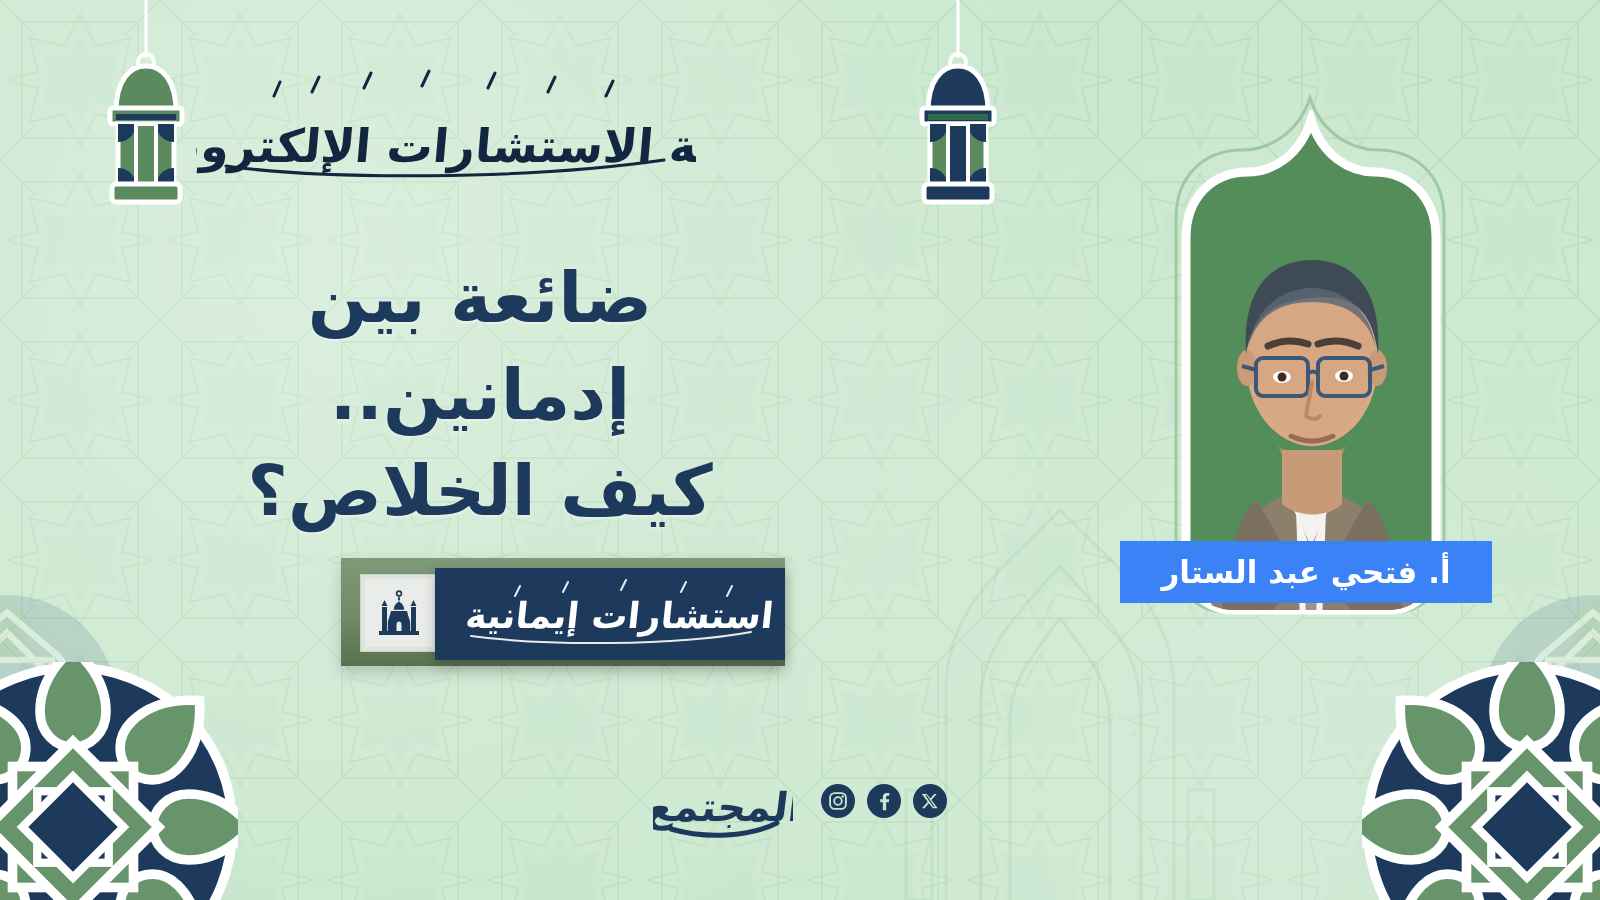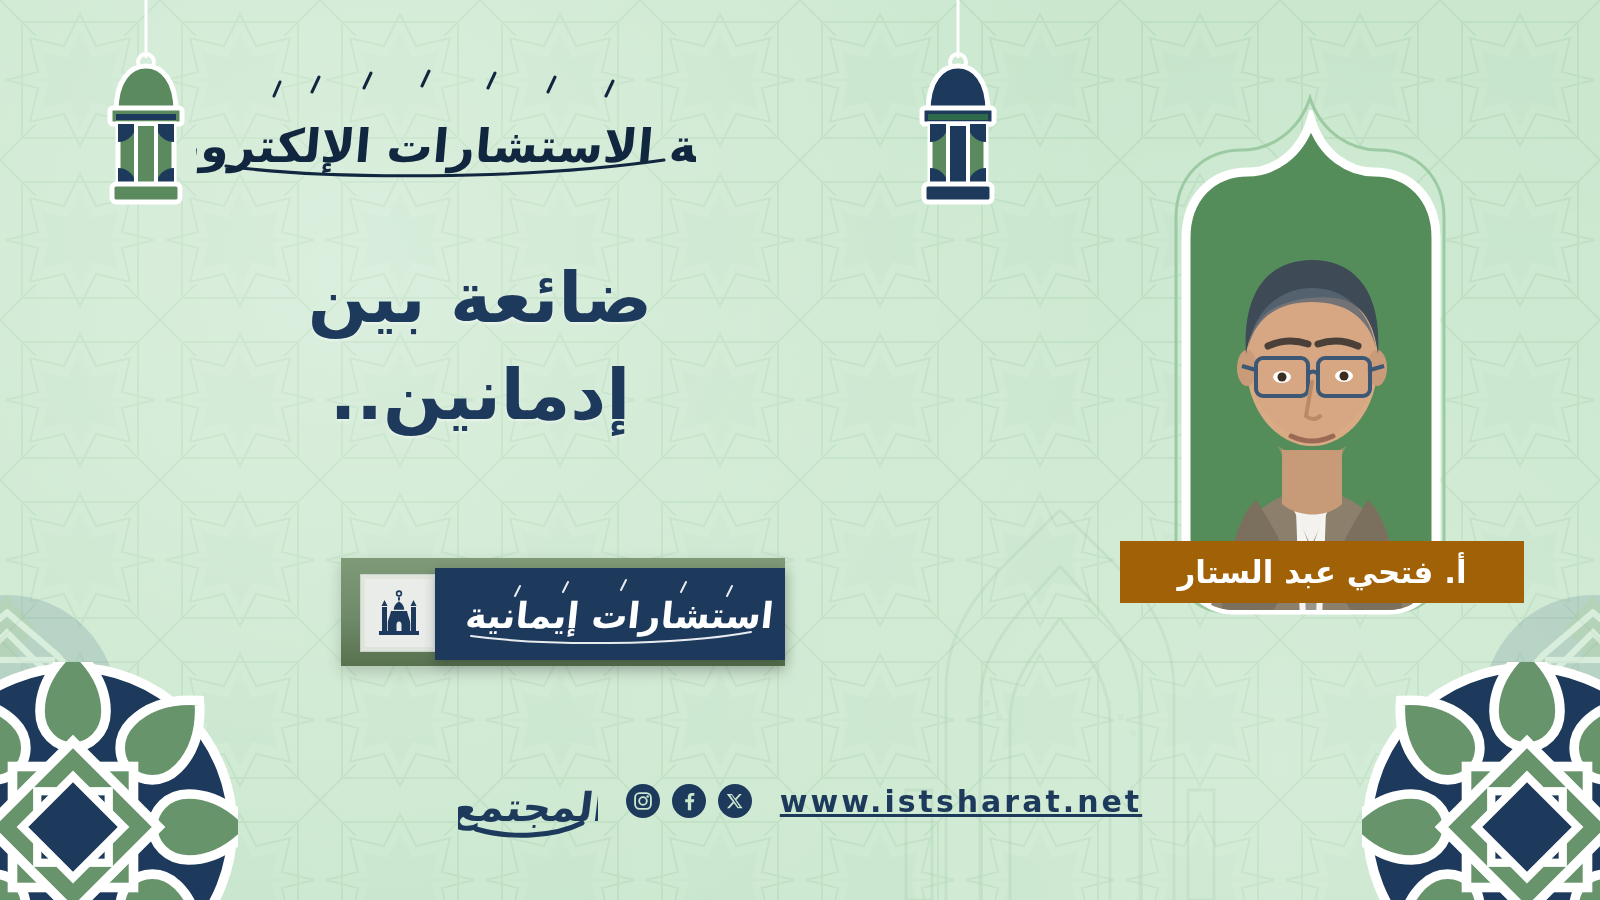--- a/index.html
+++ b/index.html
@@ -43,22 +43,22 @@
     letter-spacing:-1px;
     text-shadow:0 2px 3px rgba(255,255,255,.45);
   }
   .title .l2{display:block;}
 
   
   .portrait-wrap{position:absolute;left:1108px;top:92px;width:404px;height:540px;}
   .portrait-ghost{position:absolute;left:8px;top:0;width:388px;height:530px;}
   .portrait-arch{position:absolute;left:28px;top:18px;width:350px;height:512px;}
   .namebar{
-    position:absolute;left:1120px;top:541px;width:404px;height:62px;
-    background:#a16207;
+    position:absolute;left:1120px;top:541px;width:372px;height:62px;
+    background:#3b82f6;
     display:flex;align-items:center;justify-content:center;
     direction:rtl;
   }
   .namebar span{
     color:#fff;font-weight:bold;font-size:31px;letter-spacing:.5px;
   }
 
   
   .shelf{position:absolute;left:341px;top:558px;width:444px;height:108px;}
   .shelf-back{position:absolute;left:0;top:0;width:444px;height:108px;
@@ -289,20 +289,21 @@
       <text x="250" y="100" text-anchor="middle" fill="#11263f" font-family="'DejaVu Sans','Liberation Sans',sans-serif" font-size="46" font-weight="bold" direction="rtl" transform="skewX(-5) translate(18,0)">بوابة الاستشارات الإلكترونية</text>
       <g stroke="#11263f" stroke-width="3" fill="none" stroke-linecap="round">
         <path d="M30 104 C 130 118 330 118 468 98"></path>
         <path d="M78 34 l6 -14 M116 30 l7 -15 M168 26 l7 -15 M226 24 l7 -15 M292 26 l7 -15 M352 30 l7 -15 M410 34 l7 -15"></path>
       </g>
     </svg>
   </div>
 
   <div class="title">
     <span>ضائعة بين إدمانين..</span>
+    <span class="l2">كيف الخلاص؟</span>
   </div>
 
   <div class="portrait-wrap">
 
     <svg class="portrait-ghost" viewBox="0 0 388 530">
       <path d="M194 6 C 206 42 236 58 262 58 C 300 58 328 84 328 126 L328 470 C328 500 306 520 278 520 L110 520 C82 520 60 500 60 470 L60 126 C60 84 88 58 126 58 C152 58 182 42 194 6 Z" fill="none" stroke="#9ccaa3" stroke-width="3"></path>
     </svg>
 
     <svg class="portrait-arch" viewBox="0 0 350 512">
       <defs>
@@ -413,16 +414,15 @@
         </svg>
       </a>
 
       <a class="soc" href="#">
         <svg width="18" height="18" viewBox="0 0 24 24">
           <path d="M17.7 2.5h3.3l-7.2 8.2 8.4 11.1h-6.6l-5.1-6.7-5.9 6.7H1.3l7.7-8.8L1 2.5h6.8l4.6 6.1zm-1.2 17.4h1.8L7.6 4.3H5.6z" fill="#cbe8cf"></path>
         </svg>
       </a>
     </div>
 
-    <a class="url" href="#">www.istsharat.net</a>
   </div>
 
 </div>
 
 </body></html>

